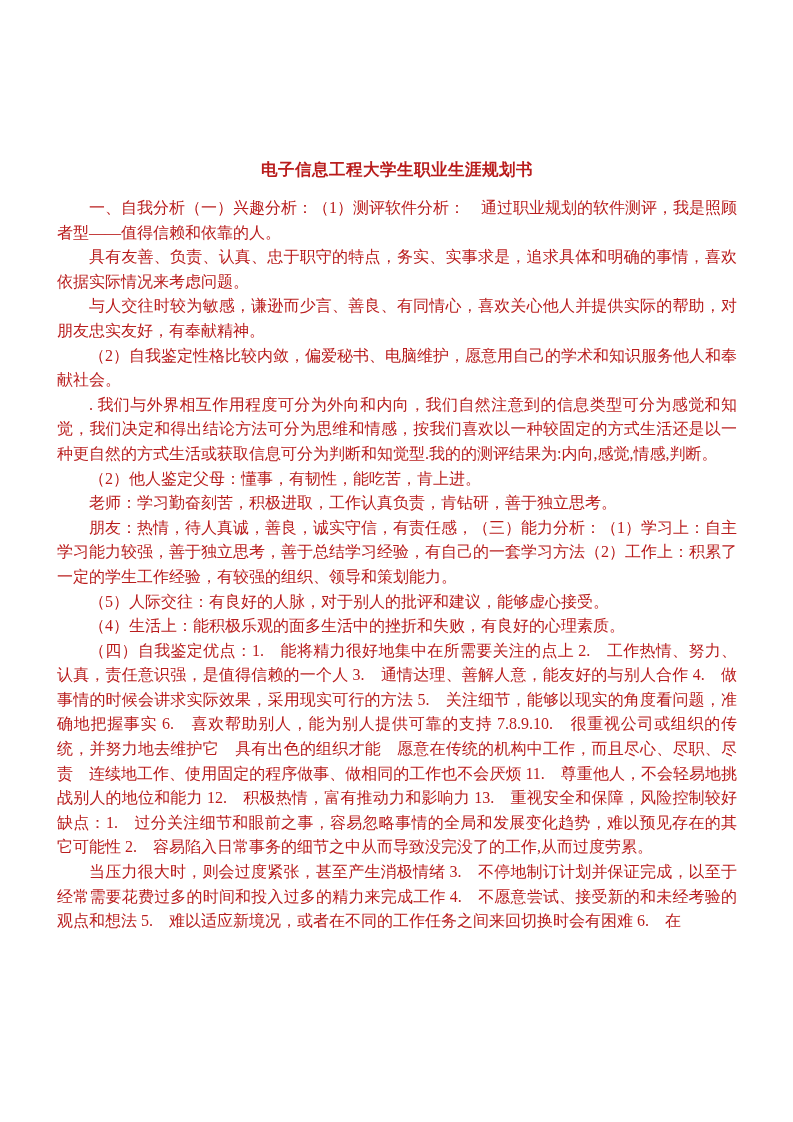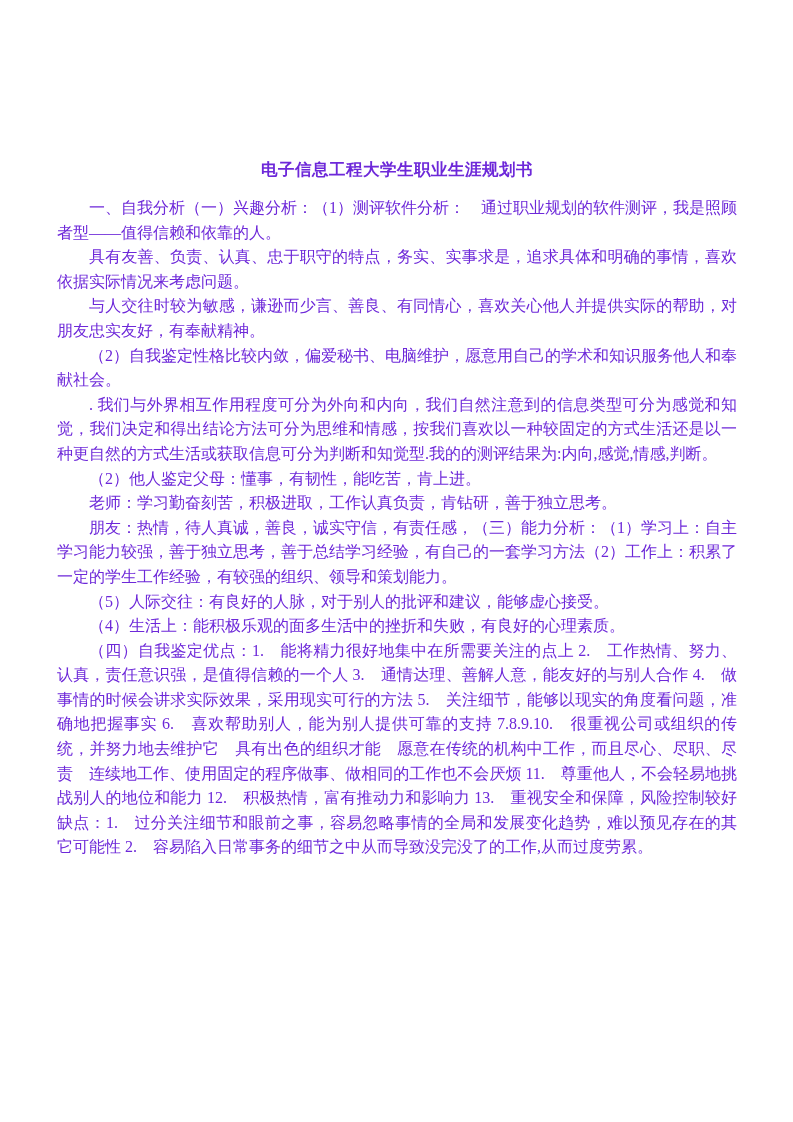--- a/index.html
+++ b/index.html
@@ -9,21 +9,21 @@
   }
   .page {
     position: relative;
     width: 793px;
     height: 990px;
     background: #ffffff;
     box-sizing: border-box;
     padding: 157px 56px 0 57px;
     overflow: hidden;
     font-family: "Liberation Serif", "DejaVu Serif", serif;
-    color: #6d28d9;
+    color: #b91c1c;
   }
   .doc-title {
     margin: 0 0 13px 0;
     font-size: 16.5px;
     font-weight: 600;
     line-height: 26px;
     text-align: center;
     letter-spacing: 0.5px;
   }
   .para {
@@ -50,13 +50,14 @@
   <p class="para">具有友善、负责、认真、忠于职守的特点，务实、实事求是，追求具体和明确的事情，喜欢依据实际情况来考虑问题。</p>
   <p class="para">与人交往时较为敏感，谦逊而少言、善良、有同情心，喜欢关心他人并提供实际的帮助，对朋友忠实友好，有奉献精神。</p>
   <p class="para">（2）自我鉴定性格比较内敛，偏爱秘书、电脑维护，愿意用自己的学术和知识服务他人和奉献社会。</p>
   <p class="para">. 我们与外界相互作用程度可分为外向和内向，我们自然注意到的信息类型可分为感觉和知觉，我们决定和得出结论方法可分为思维和情感，按我们喜欢以一种较固定的方式生活还是以一种更自然的方式生活或获取信息可分为判断和知觉型.我的的测评结果为:内向,感觉,情感,判断。</p>
   <p class="para">（2）他人鉴定父母：懂事，有韧性，能吃苦，肯上进。</p>
   <p class="para">老师：学习勤奋刻苦，积极进取，工作认真负责，肯钻研，善于独立思考。</p>
   <p class="para">朋友：热情，待人真诚，善良，诚实守信，有责任感，（三）能力分析：（1）学习上：自主学习能力较强，善于独立思考，善于总结学习经验，有自己的一套学习方法（2）工作上：积累了一定的学生工作经验，有较强的组织、领导和策划能力。</p>
   <p class="para">（5）人际交往：有良好的人脉，对于别人的批评和建议，能够虚心接受。</p>
   <p class="para">（4）生活上：能积极乐观的面多生活中的挫折和失败，有良好的心理素质。</p>
   <p class="para">（四）自我鉴定优点：1.　能将精力很好地集中在所需要关注的点上 2.　工作热情、努力、认真，责任意识强，是值得信赖的一个人 3.　通情达理、善解人意，能友好的与别人合作 4.　做事情的时候会讲求实际效果，采用现实可行的方法 5.　关注细节，能够以现实的角度看问题，准确地把握事实 6.　喜欢帮助别人，能为别人提供可靠的支持 7.8.9.10.　很重视公司或组织的传统，并努力地去维护它　具有出色的组织才能　愿意在传统的机构中工作，而且尽心、尽职、尽责　连续地工作、使用固定的程序做事、做相同的工作也不会厌烦 11.　尊重他人，不会轻易地挑战别人的地位和能力 12.　积极热情，富有推动力和影响力 13.　重视安全和保障，风险控制较好缺点：1.　过分关注细节和眼前之事，容易忽略事情的全局和发展变化趋势，难以预见存在的其它可能性 2.　容易陷入日常事务的细节之中从而导致没完没了的工作,从而过度劳累。</p>
+  <p class="para">当压力很大时，则会过度紧张，甚至产生消极情绪 3.　不停地制订计划并保证完成，以至于经常需要花费过多的时间和投入过多的精力来完成工作 4.　不愿意尝试、接受新的和未经考验的观点和想法 5.　难以适应新境况，或者在不同的工作任务之间来回切换时会有困难 6.　在</p>
 </div>
 
 </body></html>

